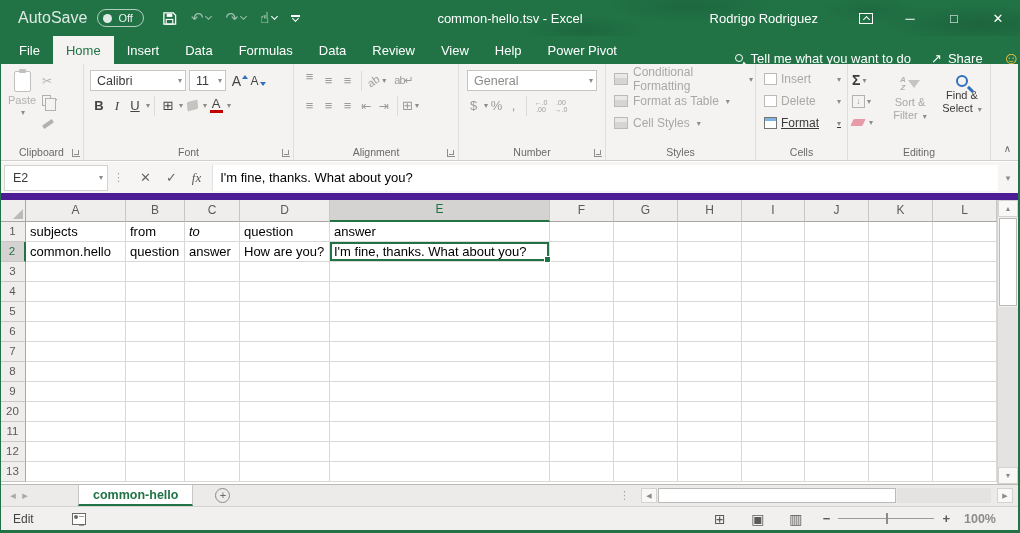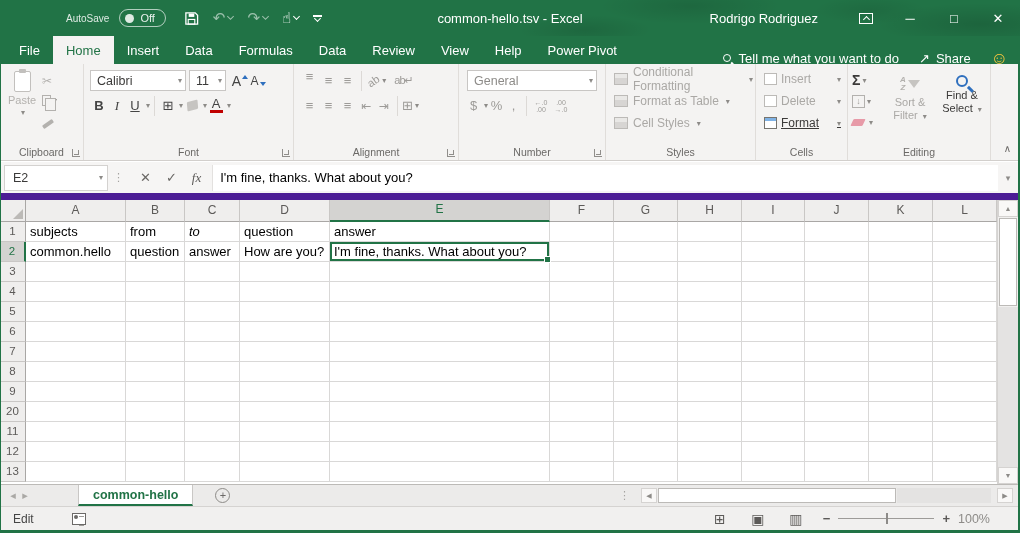--- a/index.html
+++ b/index.html
@@ -8,21 +8,21 @@
     font-family:"Liberation Sans","DejaVu Sans",sans-serif;color:#262626;-webkit-font-smoothing:antialiased;}
 
   
   .titlebar{position:absolute;top:0;left:0;right:0;height:36px;background:#217346;display:flex;align-items:center;color:#fff;}
   .titlebar::after{content:"";position:absolute;inset:0;pointer-events:none;background:
     radial-gradient(ellipse 95px 22px at 585px 30px, rgba(0,0,0,.10), transparent 70%),
     radial-gradient(ellipse 130px 26px at 690px 6px, rgba(0,0,0,.10), transparent 70%),
     radial-gradient(ellipse 150px 30px at 980px 24px, rgba(0,0,0,.13), transparent 70%),
     radial-gradient(ellipse 80px 20px at 870px 10px, rgba(0,0,0,.08), transparent 70%);}
   .tb-left{display:flex;align-items:center;gap:10px;padding-left:18px;z-index:1;}
-  .autosave-label{font-size:10px;color:rgba(255,255,255,.85);margin-left:48px;}
+  .autosave-label{font-size:16px;color:rgba(255,255,255,.85);}
   .autosave-toggle{display:flex;align-items:center;gap:6px;border:1px solid rgba(255,255,255,.65);border-radius:10px;
     padding:2px 10px 2px 5px;font-size:11px;color:rgba(255,255,255,.9);}
   .as-dot{width:9px;height:9px;border-radius:50%;background:rgba(255,255,255,.85);display:inline-block;}
   .qat{display:flex;align-items:center;gap:14px;margin-left:8px;}
   .qat-btn{display:flex;align-items:center;gap:3px;font-size:15px;color:#fff;cursor:default;}
   .qat-btn.dim{color:rgba(255,255,255,.55);}
   .chev-down{width:5px;height:5px;border-right:1.2px solid currentColor;border-bottom:1.2px solid currentColor;
     transform:rotate(45deg);display:inline-block;margin-top:-3px;}
   .qat-dd{display:flex;flex-direction:column;align-items:center;gap:2px;color:#fff;}
   .qbar{width:9px;height:1.4px;background:#fff;display:block;}
@@ -31,21 +31,21 @@
   .tb-user{font-size:13px;margin-right:26px;}
   .rdo-box{width:14px;height:11px;border:1px solid #fff;display:inline-flex;align-items:flex-start;justify-content:center;position:relative;}
   .rdo-box i{width:5px;height:5px;border-left:1.2px solid #fff;border-top:1.2px solid #fff;transform:rotate(45deg);margin-top:3px;}
   .tb-ctl{width:44px;height:100%;display:flex;align-items:center;justify-content:center;font-size:13px;color:#fff;}
 
   
   .tabrow{position:absolute;top:36px;left:0;right:0;height:28px;background:#217346;display:flex;align-items:stretch;color:#fff;}
   .tabs{display:flex;align-items:stretch;padding-left:6px;}
   .tab{display:flex;align-items:center;padding:0 13px;font-size:13px;white-space:nowrap;}
   .tab.active{background:#f4f3f2;color:#217346;}
-  .tab-extras{margin-left:auto;display:flex;align-items:center;gap:20px;padding-right:12px;font-size:13px;margin-top:16px;}
+  .tab-extras{margin-left:auto;display:flex;align-items:center;gap:20px;padding-right:0;font-size:13px;margin-top:16px;}
   .tellme{display:flex;align-items:center;gap:8px;}
   .mag{width:8px;height:8px;border:1.5px solid currentColor;border-radius:50%;position:relative;display:inline-block;}
   .mag::after{content:"";position:absolute;width:1.5px;height:5px;background:currentColor;transform:rotate(-45deg);left:8px;top:7px;}
   .share-btn{display:flex;align-items:center;gap:6px;}
   .share-icon{font-size:13px;}
   .smiley{color:#ffc83d;font-size:17px;line-height:1;}
 
   
   .ribbon{position:absolute;top:64px;left:0;right:0;height:97px;background:#f4f3f2;border-bottom:1px solid #d2cfcc;display:flex;}
   .rgroup{position:relative;height:100%;border-right:1px solid #e0ddda;padding:4px 2px 16px;}
@@ -193,21 +193,21 @@
     display:flex;align-items:center;font-size:12px;color:#444;}
   .smode{margin-left:13px;}
   .macro{margin-left:38px;width:14px;height:12px;border:1px solid #6b6967;position:relative;background:#fff;}
   .macro::before{content:"";position:absolute;left:1px;top:1px;width:4px;height:4px;background:#6b6967;border-radius:50%;}
   .macro::after{content:"";position:absolute;right:1px;top:2px;width:5px;height:8px;border-top:1px solid #9d9b98;border-bottom:1px solid #9d9b98;}
   .sright{margin-left:auto;display:flex;align-items:center;padding-right:18px;}
   .vbtn{width:38px;text-align:center;font-size:14px;color:#5c5a58;}
   .zoomout,.zoomin{font-size:13px;color:#5c5a58;font-weight:bold;padding:0 8px;}
   .ztrack{width:96px;height:1px;background:#9d9b98;position:relative;}
   .zthumb{position:absolute;left:50%;top:-5px;width:2px;height:11px;background:#8d8b88;}
-  .zlevel{width:44px;text-align:left;color:#8d8b88;font-size:12.5px;}
+  .zlevel{width:44px;text-align:center;color:#8d8b88;font-size:12.5px;font-weight:bold;}
 
   
   .bottomedge{position:absolute;left:0;right:0;bottom:0;height:3px;background:#217346;}
   .rightedge{position:absolute;top:64px;bottom:0;right:0;width:2px;background:#217346;}
   .leftedge{position:absolute;top:64px;bottom:0;left:0;width:1px;background:#217346;}
 </style>
 </head>
 <body>
 
 <div class="window">

